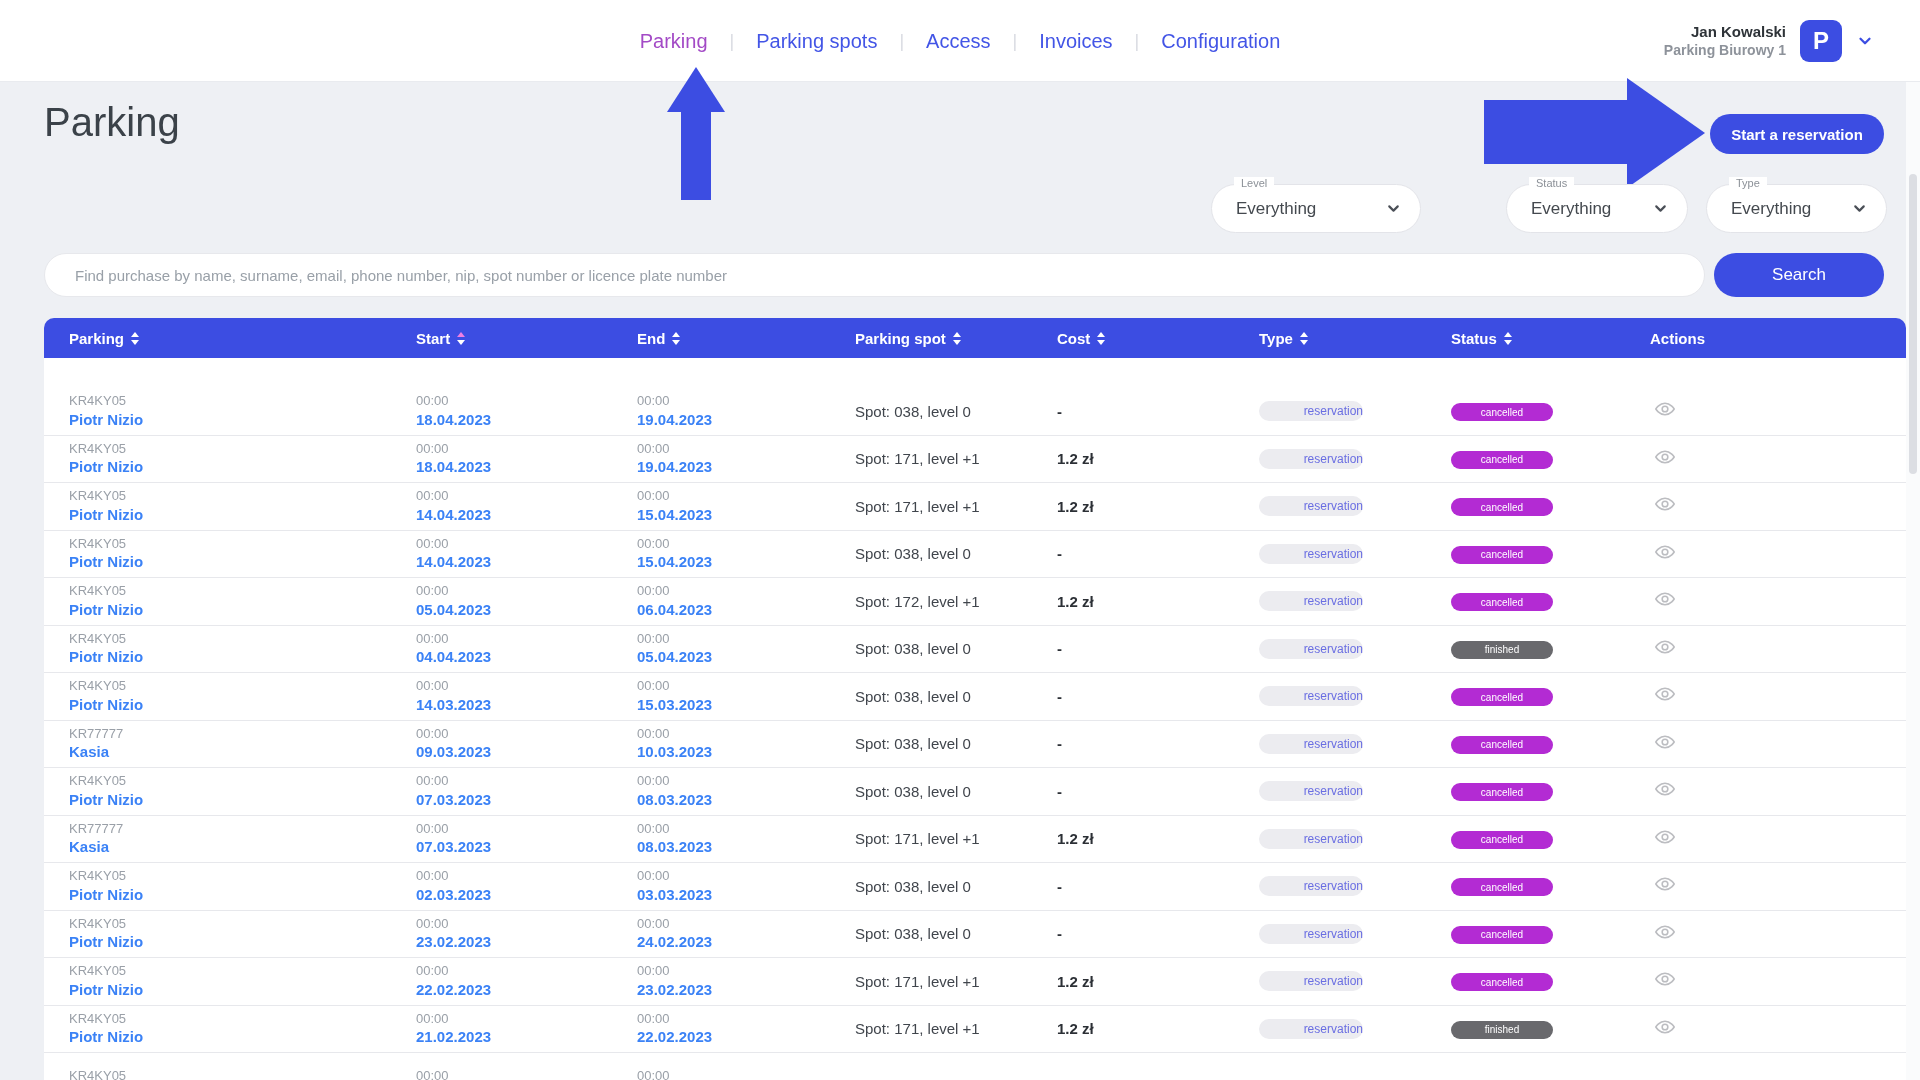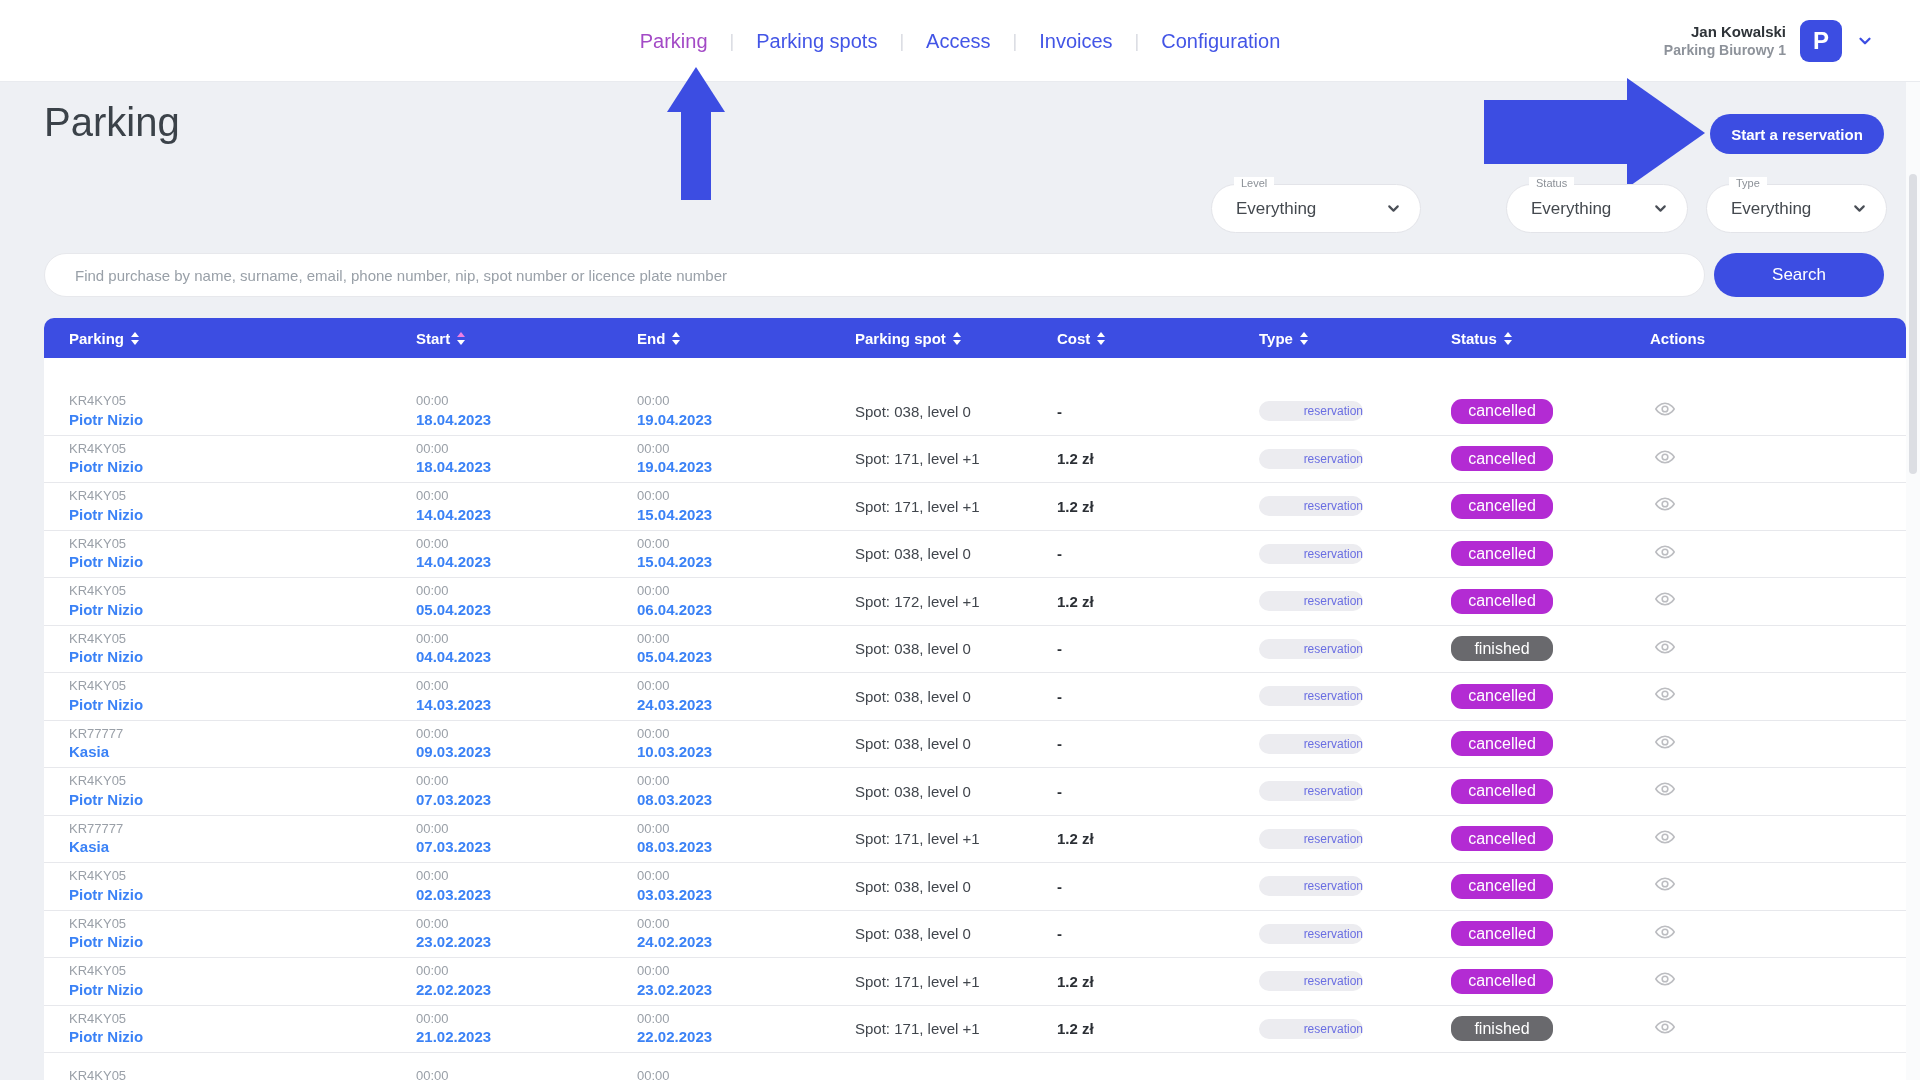--- a/index.html
+++ b/index.html
@@ -107,21 +107,21 @@
   .line-main { font-size:15px; font-weight:bold; color:#3b82f6; line-height:1.3; }
   .cell-spot { font-size:15px; color:#40454c; }
   .cell-cost { font-size:15px; font-weight:bold; color:#2c3036; }
 
   .type-badge {
     display:inline-block; width:104px; text-align:right; padding:3px 0;
     background:#ececf0; color:#6a6ee2; font-size:12px; border-radius:10px;
   }
   .status-badge {
     display:inline-block; width:102px; text-align:center; padding:3.5px 0;
-    color:#fff; font-size:16px; border-radius:11px;
+    color:#fff; font-size:10px; border-radius:11px;
   }
   .st-cancelled { background:#b32bd3; }
   .st-finished  { background:#69696d; }
   .eye-btn { background:none; border:none; cursor:pointer; margin-left:4px; display:inline-flex; }
 
   
   .scroll-track { position:absolute; right:0; top:82px; width:14px; height:998px; background:#fafbfc; }
   .scroll-thumb { position:absolute; right:3px; top:92px; width:8px; height:300px; background:#dcdee3; border-radius:4px; }
 </style>
 </head>
@@ -453,21 +453,21 @@
     <div>
       <div class="line-sub">KR4KY05</div>
       <div class="line-main">Piotr Nizio</div>
     </div>
     <div>
       <div class="line-sub">00:00</div>
       <div class="line-main">14.03.2023</div>
     </div>
     <div>
       <div class="line-sub">00:00</div>
-      <div class="line-main">24.03.2023</div>
+      <div class="line-main">15.03.2023</div>
     </div>
     <div class="cell-spot">Spot: 038, level 0</div>
     <div class="cell-cost">-</div>
     <div>
       <span class="type-badge">reservation</span>
     </div>
     <div>
       <span class="status-badge st-cancelled">cancelled</span>
     </div>
     <div>

